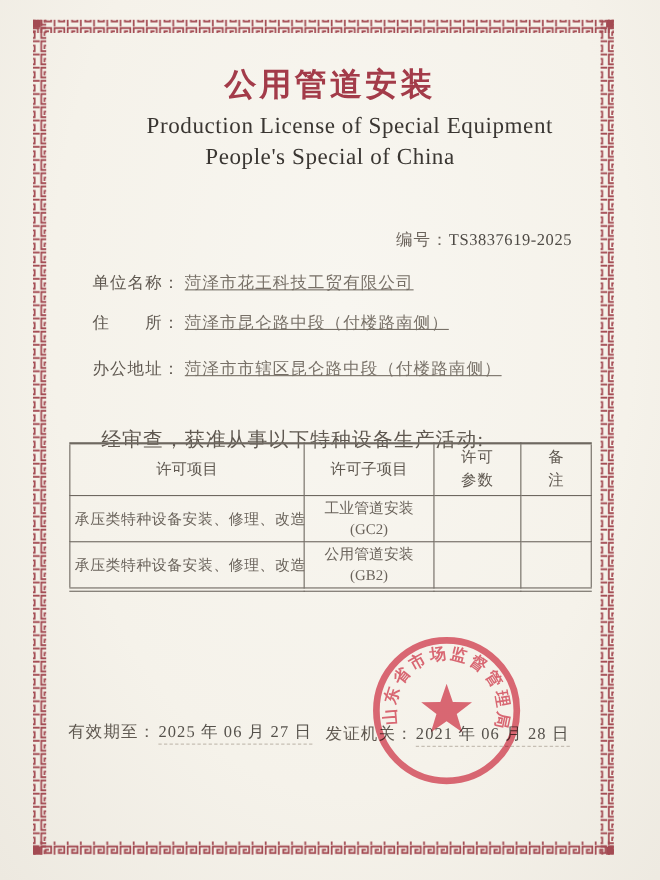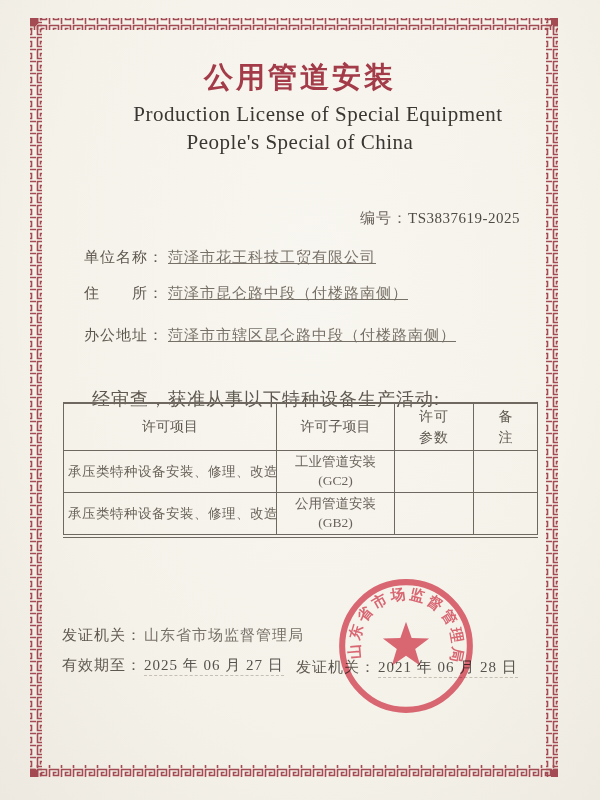--- a/index.html
+++ b/index.html
@@ -145,23 +145,20 @@
       <td class="c-sub">
         <span class="sub-line">公用管道安装</span>
         <span class="sub-line">(GB2)</span>
       </td>
       <td class="c-param"></td>
       <td class="c-remark"></td>
     </tr>
   </tbody>
     </table>
 
-  <div class="footer-line f-authority">
-    <span class="flabel">发证机关：</span><span class="fvalue">山东省市场监督管理局</span>
-  </div>
   <div class="footer-line f-valid">
     <span class="flabel">有效期至：</span><span class="fdate">2025 年 06 月 27 日</span>
   </div>
   <div class="footer-line f-issue">
     <span class="flabel">发证机关：</span><span class="fdate">2021 年 06 月 28 日</span>
   </div>
 
   <svg class="seal-svg" width="152" height="152" viewBox="0 0 150 150" aria-hidden="true">
     <circle cx="75" cy="75" r="63" fill="none" stroke="#dc5265" stroke-width="6"></circle>
     <polygon fill="#dc5265" points="75,51 80.6,67.2 97.8,67.6 84.1,78.0 89.1,94.4 75,84.6 60.9,94.4 65.9,78.0 52.2,67.6 69.4,67.2"></polygon>

